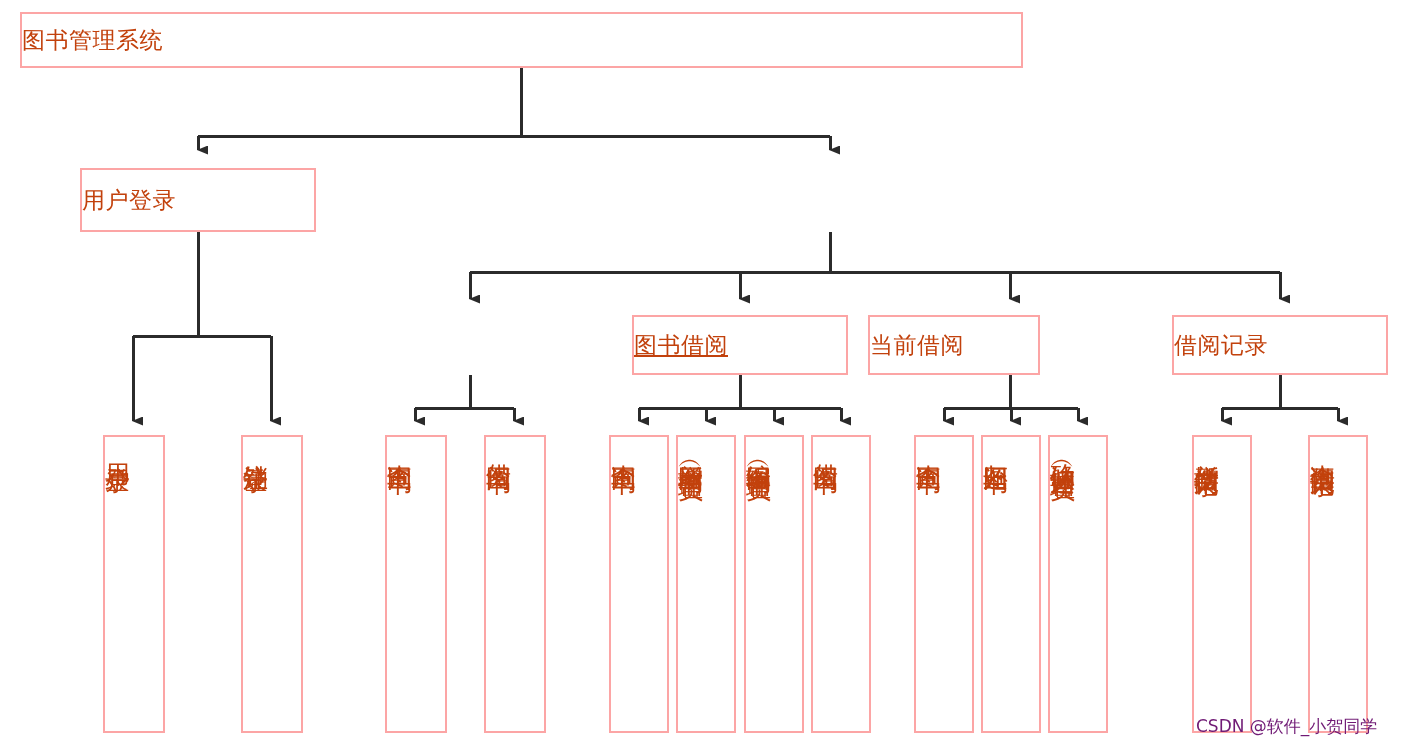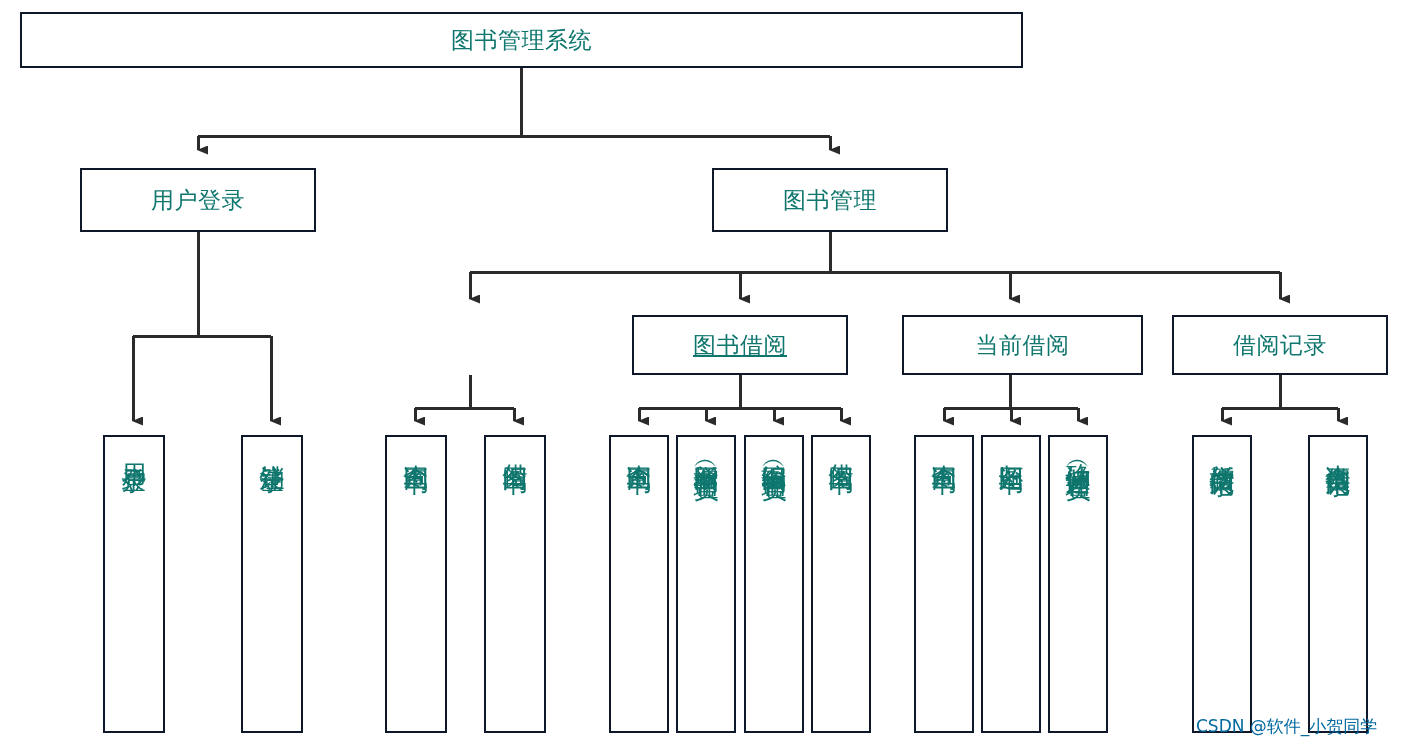--- a/index.html
+++ b/index.html
@@ -20,26 +20,26 @@
   #diagram-svg {
     position: absolute;
     left: 0;
     top: 0;
     width: 1405px;
     height: 747px;
   }
   .node-box {
     position: absolute;
     box-sizing: border-box;
-    border: 2px solid #0f172a;
+    border: 2px solid #fca5a5;
     background: #ffffff;
     display: flex;
     align-items: center;
-    justify-content: center;
-    color: #0f766e;
+    justify-content: flex-start;
+    color: #c2410c;
   }
   .node-label {
     display: block;
     text-align: center;
     line-height: 1.16;
     letter-spacing: 0.5px;
   }
   .horiz .node-label {
     writing-mode: horizontal-tb;
     font-size: 23px;
@@ -53,21 +53,21 @@
     text-orientation: upright;
     font-size: 25px;
     line-height: 1.0;
     letter-spacing: 2px;
   }
   #watermark {
     position: absolute;
     left: 1196px;
     top: 715px;
     font-size: 17px;
-    color: #0369a1;
+    color: #701a75;
     white-space: nowrap;
     font-family: "DejaVu Sans", "Liberation Sans", sans-serif;
     pointer-events: none;
   }
 </style>
 </head>
 <body>
 
 <div id="canvas">
 
@@ -121,28 +121,25 @@
     </g>
   </svg>
 
   <div class="node-box horiz" style="left:20px; top:12px; width:1003px; height:56px;">
     <span class="node-label">图书管理系统</span>
   </div>
 
   <div class="node-box horiz" style="left:80px; top:168px; width:236px; height:64px;">
     <span class="node-label">用户登录</span>
   </div>
-  <div class="node-box horiz" style="left:712px; top:168px; width:236px; height:64px;">
-    <span class="node-label">图书管理</span>
-  </div>
 
   <div class="node-box horiz" style="left:632px; top:315px; width:216px; height:60px;text-decoration:underline;">
     <span class="node-label">图书借阅</span>
   </div>
-  <div class="node-box horiz" style="left:902px; top:315px; width:241px; height:60px;">
+  <div class="node-box horiz" style="left:868px; top:315px; width:172px; height:60px;">
     <span class="node-label">当前借阅</span>
   </div>
   <div class="node-box horiz" style="left:1172px; top:315px; width:216px; height:60px;">
     <span class="node-label">借阅记录</span>
   </div>
 
   <div class="node-box vert" style="left:103px; top:435px; width:62px; height:298px;">
     <span class="node-label">用户登录</span>
   </div>
   <div class="node-box vert" style="left:241px; top:435px; width:62px; height:298px;">

